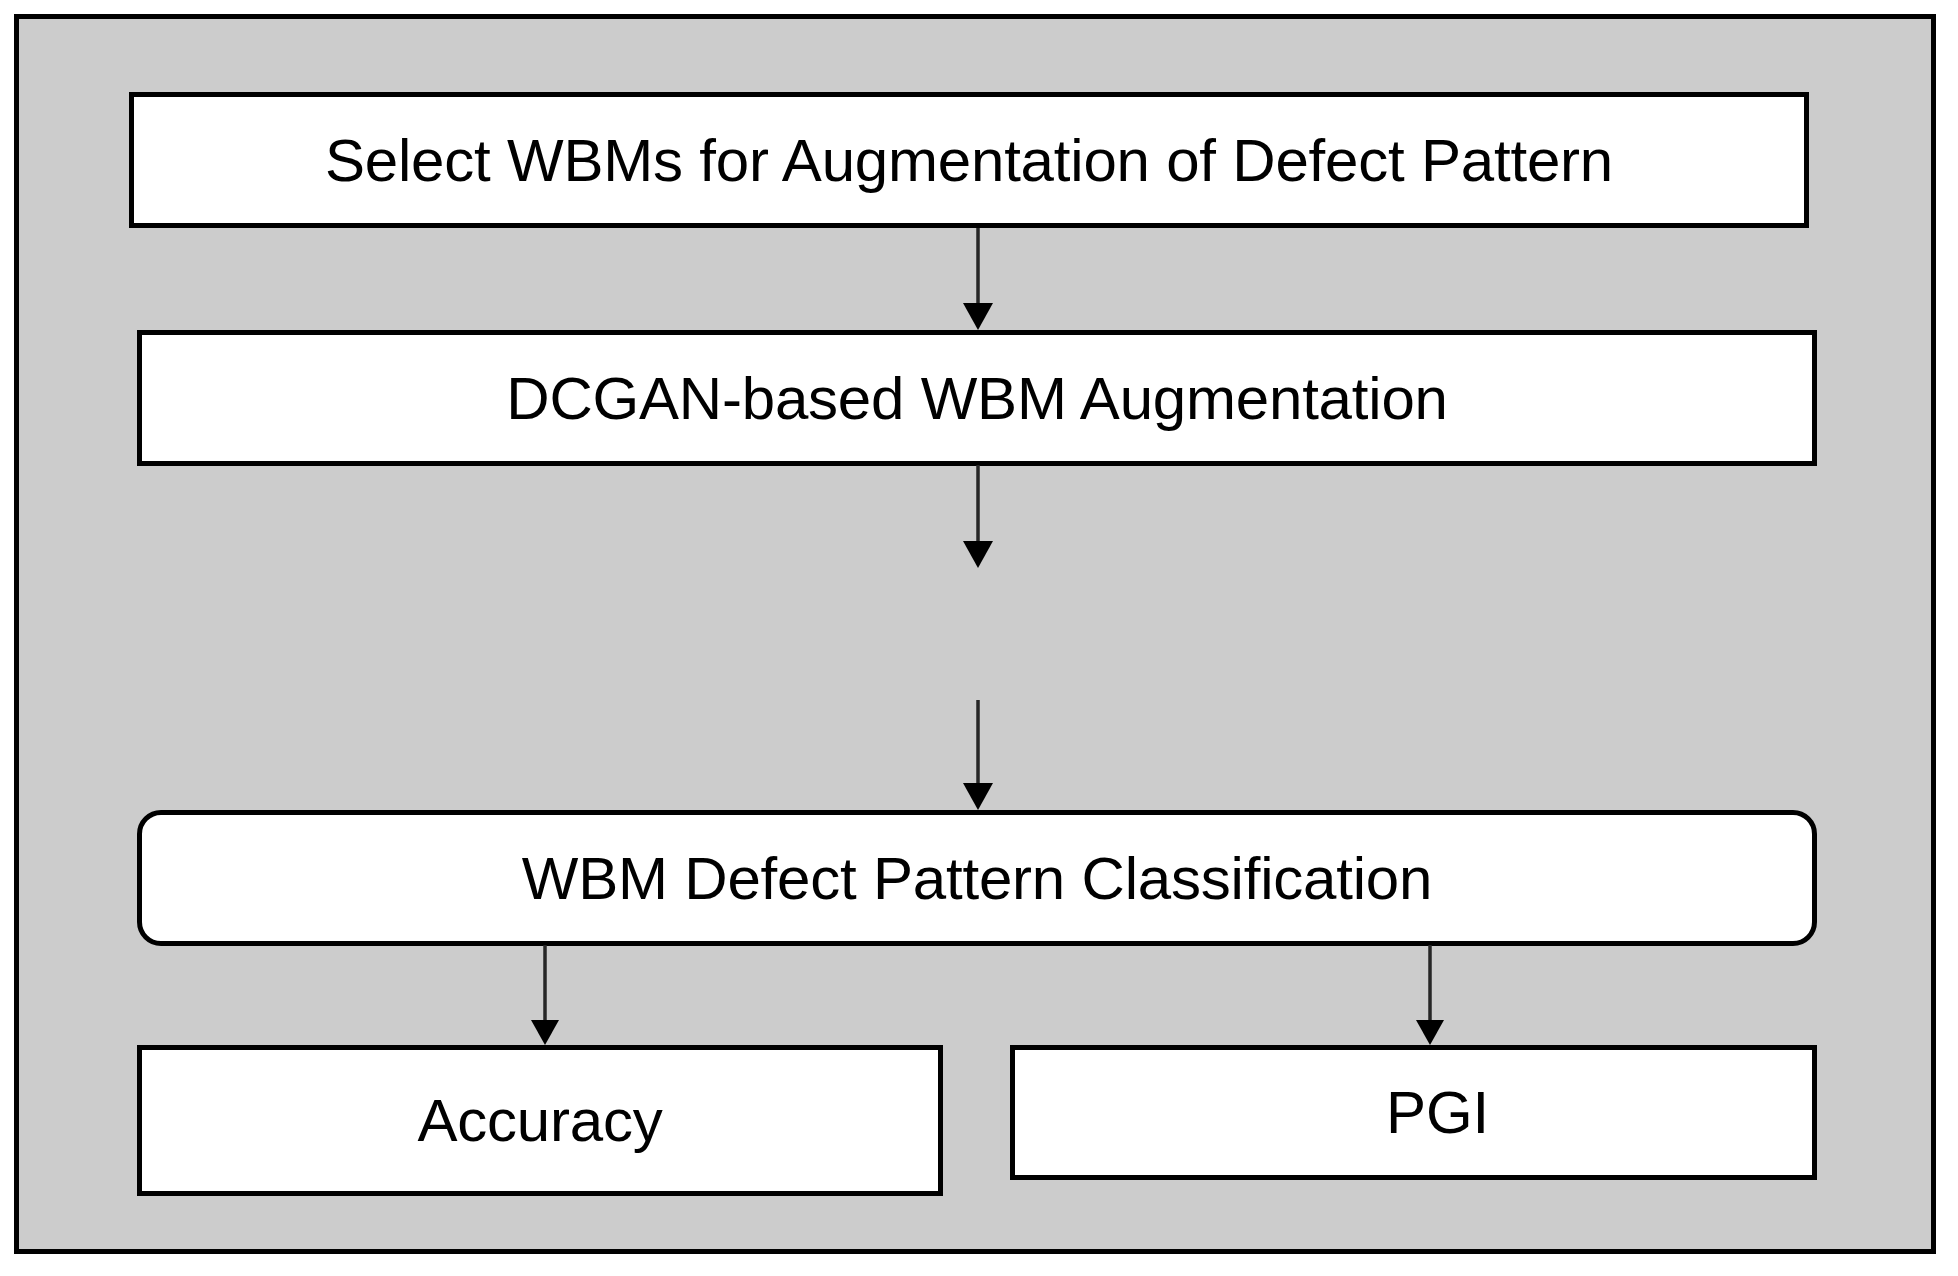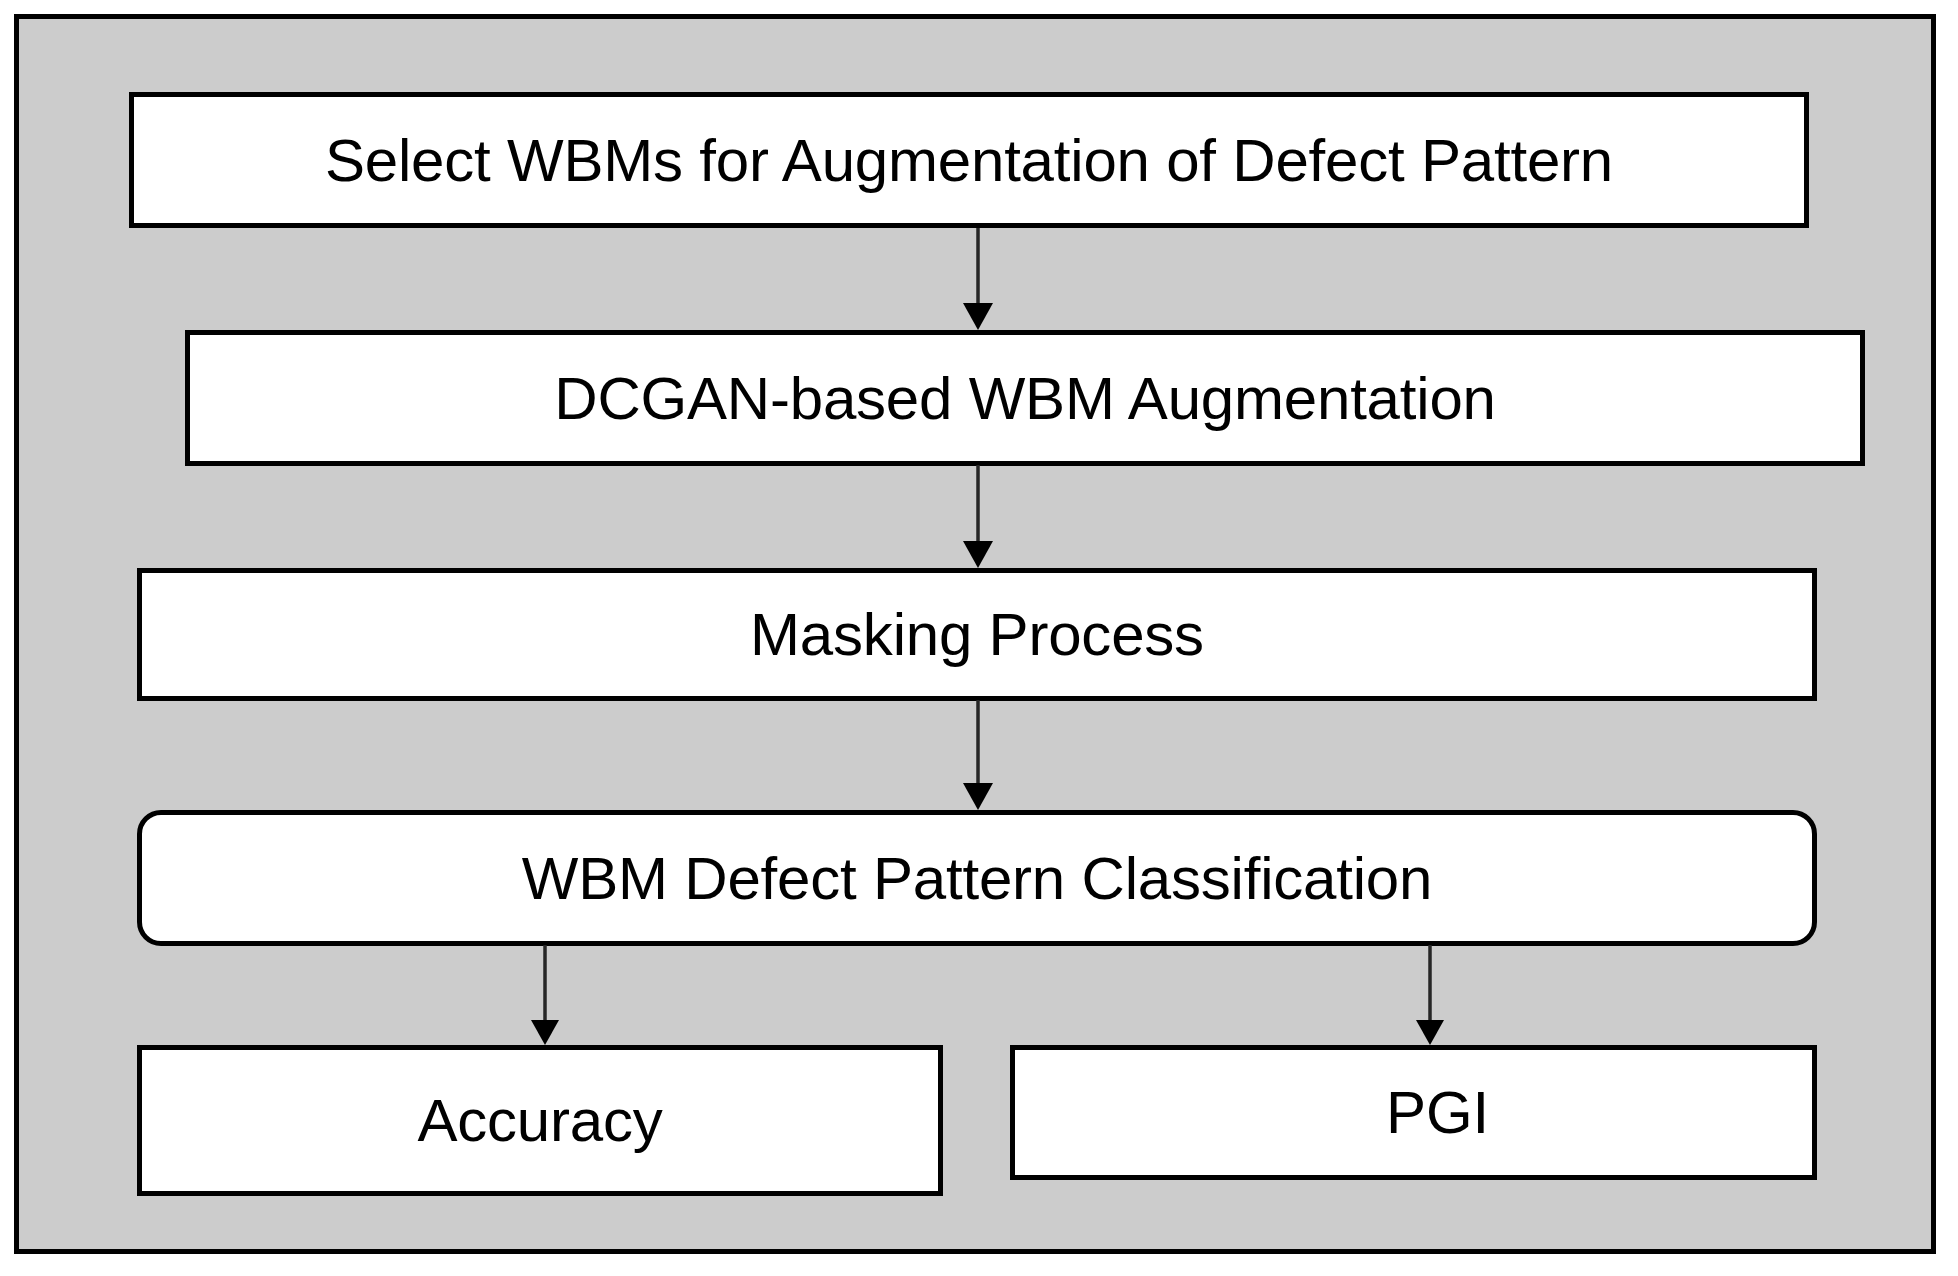--- a/index.html
+++ b/index.html
@@ -44,21 +44,21 @@
     font-family: "Liberation Sans", sans-serif;
     font-size: 60px;
     line-height: 1.05;
     color: #000000;
     font-weight: 400;
     letter-spacing: -0.2px;
     white-space: nowrap;
   }
 
   #box-select    { left: 129px; top: 92px;   width: 1680px; height: 136px; }
-  #box-dcgan     { left: 137px; top: 330px;  width: 1680px; height: 136px; margin-left: 48px; }
+  #box-dcgan     { left: 137px; top: 330px;  width: 1680px; height: 136px; }
   #box-masking   { left: 137px; top: 568px;  width: 1680px; height: 133px; }
   #box-classify  { left: 137px; top: 810px;  width: 1680px; height: 136px; border-radius: 24px; }
   #box-accuracy  { left: 137px; top: 1045px; width: 806px;  height: 151px; }
   #box-pgi       { left: 1010px; top: 1045px; width: 807px; height: 135px; padding-left: 48px; }
 
   
   #connectors {
     position: absolute;
     left: 0;
     top: 0;
@@ -75,23 +75,20 @@
   <div id="outer-frame"></div>
 
   <div class="flow-box" id="box-select">
     <span class="box-label">Select WBMs for Augmentation of Defect Pattern</span>
   </div>
 
   <div class="flow-box" id="box-dcgan">
     <span class="box-label">DCGAN-based WBM Augmentation</span>
   </div>
 
-  <div class="flow-box" id="box-masking">
-    <span class="box-label">Masking Process</span>
-  </div>
 
   <div class="flow-box" id="box-classify">
     <span class="box-label">WBM Defect Pattern Classification</span>
   </div>
 
   <div class="flow-box" id="box-accuracy">
     <span class="box-label">Accuracy</span>
   </div>
 
   <div class="flow-box" id="box-pgi">

